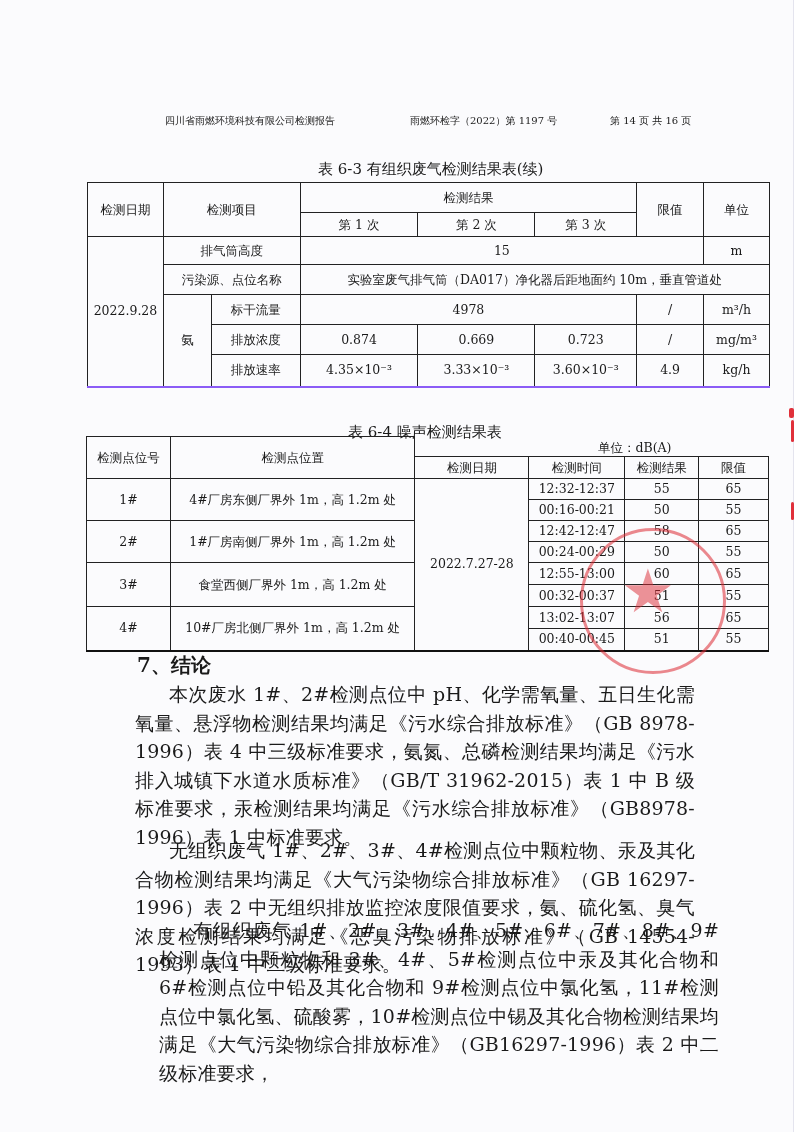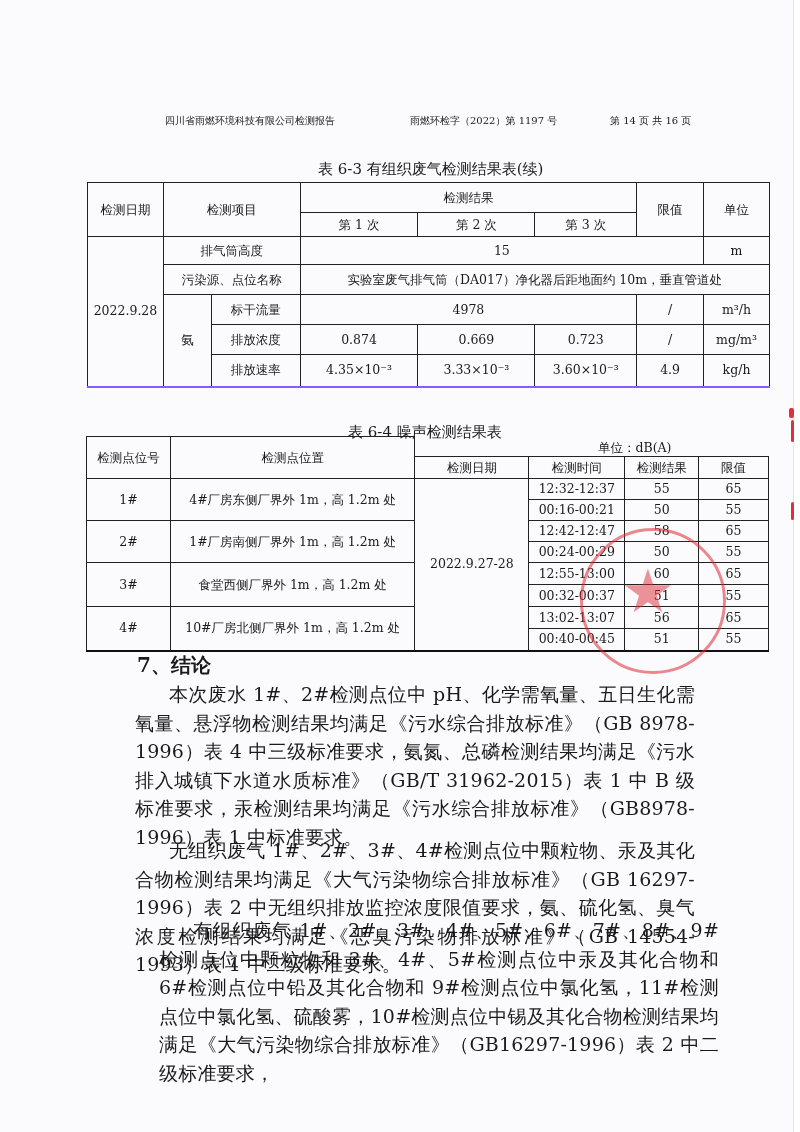--- a/index.html
+++ b/index.html
@@ -115,21 +115,21 @@
   <tr style="height:22px;">
     <td rowspan="1">检测日期</td>
     <td>检测时间</td>
     <td>检测结果</td>
     <td>限值</td>
   </tr>
 
   <tr style="height:21px;">
     <td rowspan="2">1#</td>
     <td rowspan="2">4#厂房东侧厂界外 1m，高 1.2m 处</td>
-    <td rowspan="8">2022.9.27-28</td>
+    <td rowspan="8">2022.7.27-28</td>
     <td>12:32-12:37</td>
     <td>55</td>
     <td>65</td>
   </tr>
   <tr style="height:21px;">
     <td>00:16-00:21</td>
     <td>50</td>
     <td>55</td>
   </tr>
 

